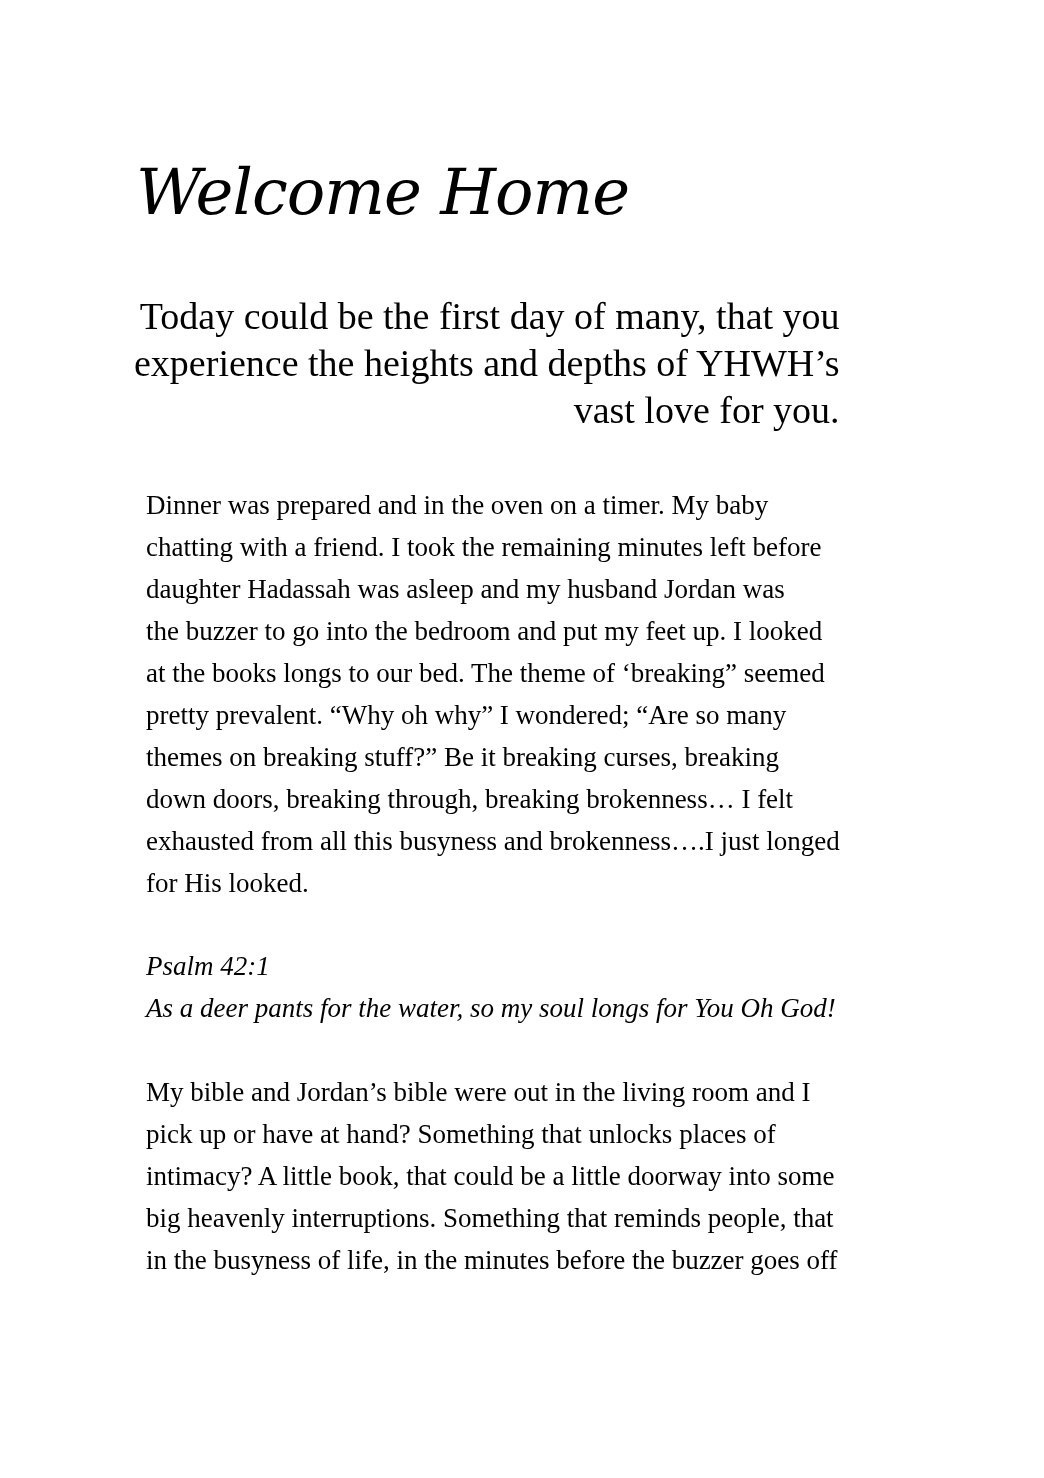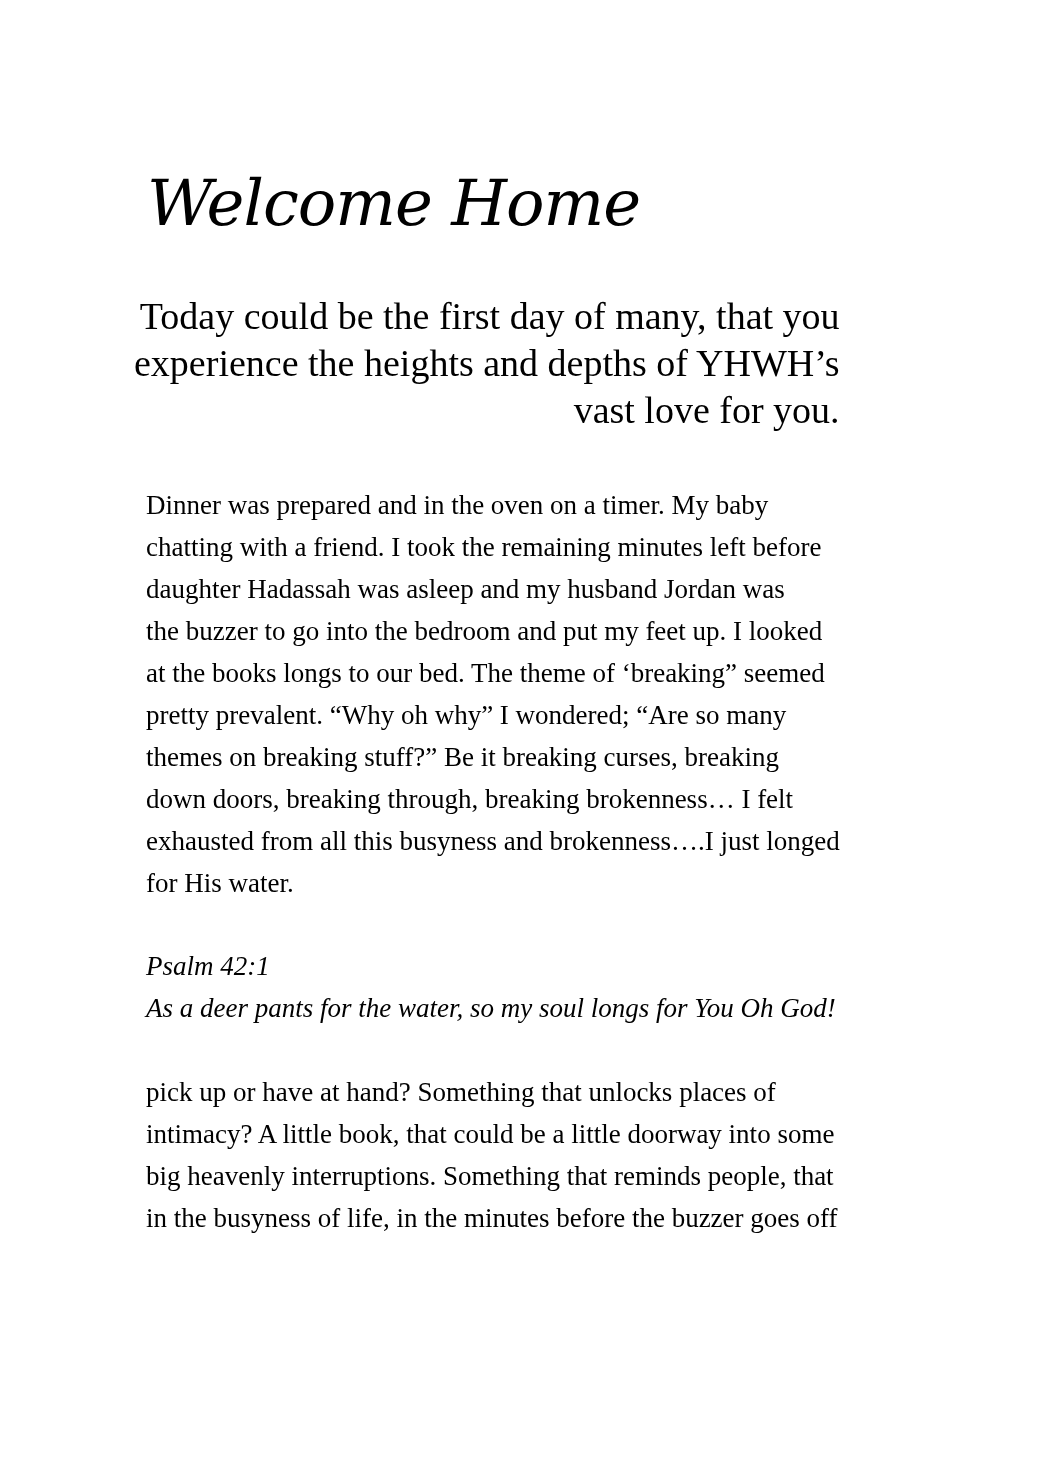--- a/index.html
+++ b/index.html
@@ -17,21 +17,21 @@
     .page {
       position: absolute;
       left: 134px;
       top: 0;
       width: 800px;
     }
     .title {
       position: absolute;
       left: 0;
       top: 150px;
-      margin: 13px;
+      margin: 2px;
       font-family: "DejaVu Serif", serif;
       font-style: italic;
       font-weight: normal;
       font-size: 64px;
       line-height: 80px;
       letter-spacing: -1px;
       white-space: nowrap;
     }
     .intro {
       position: absolute;
@@ -74,28 +74,29 @@
   <p class="para para1">
     <span class="line">Dinner was prepared and in the oven on a timer. My baby</span>
     <span class="line">chatting with a friend.  I took the remaining minutes left before</span>
     <span class="line">daughter Hadassah was asleep and my husband Jordan was</span>
     <span class="line">the buzzer to go into the bedroom and put my feet up.  I looked</span>
     <span class="line">at the books longs to our bed. The theme of ‘breaking” seemed</span>
     <span class="line">pretty prevalent.  “Why oh why” I wondered; “Are so many</span>
     <span class="line">themes on breaking stuff?”  Be it breaking curses, breaking</span>
     <span class="line">down doors, breaking through, breaking brokenness… I felt</span>
     <span class="line">exhausted from all this busyness and brokenness….I just longed</span>
-    <span class="line">for His water.</span>
+    <span class="line">for His looked.</span>
   </p>
 
   <p class="para scripture">
     <span class="line">Psalm 42:1</span>
     <span class="line">As a deer pants for the water, so my soul longs for You Oh God!</span>
   </p>
 
   <p class="para para2">
+    <span class="line">My bible and Jordan’s bible were out in the living room and I</span>
     <span class="line">pick up or have at hand? Something that unlocks places of</span>
     <span class="line">intimacy?  A little book, that could be a little doorway into some</span>
     <span class="line">big heavenly interruptions. Something that reminds people, that</span>
     <span class="line">in the busyness of life, in the minutes before the buzzer goes off</span>
   </p>
 
 </div>
 
 </body></html>

